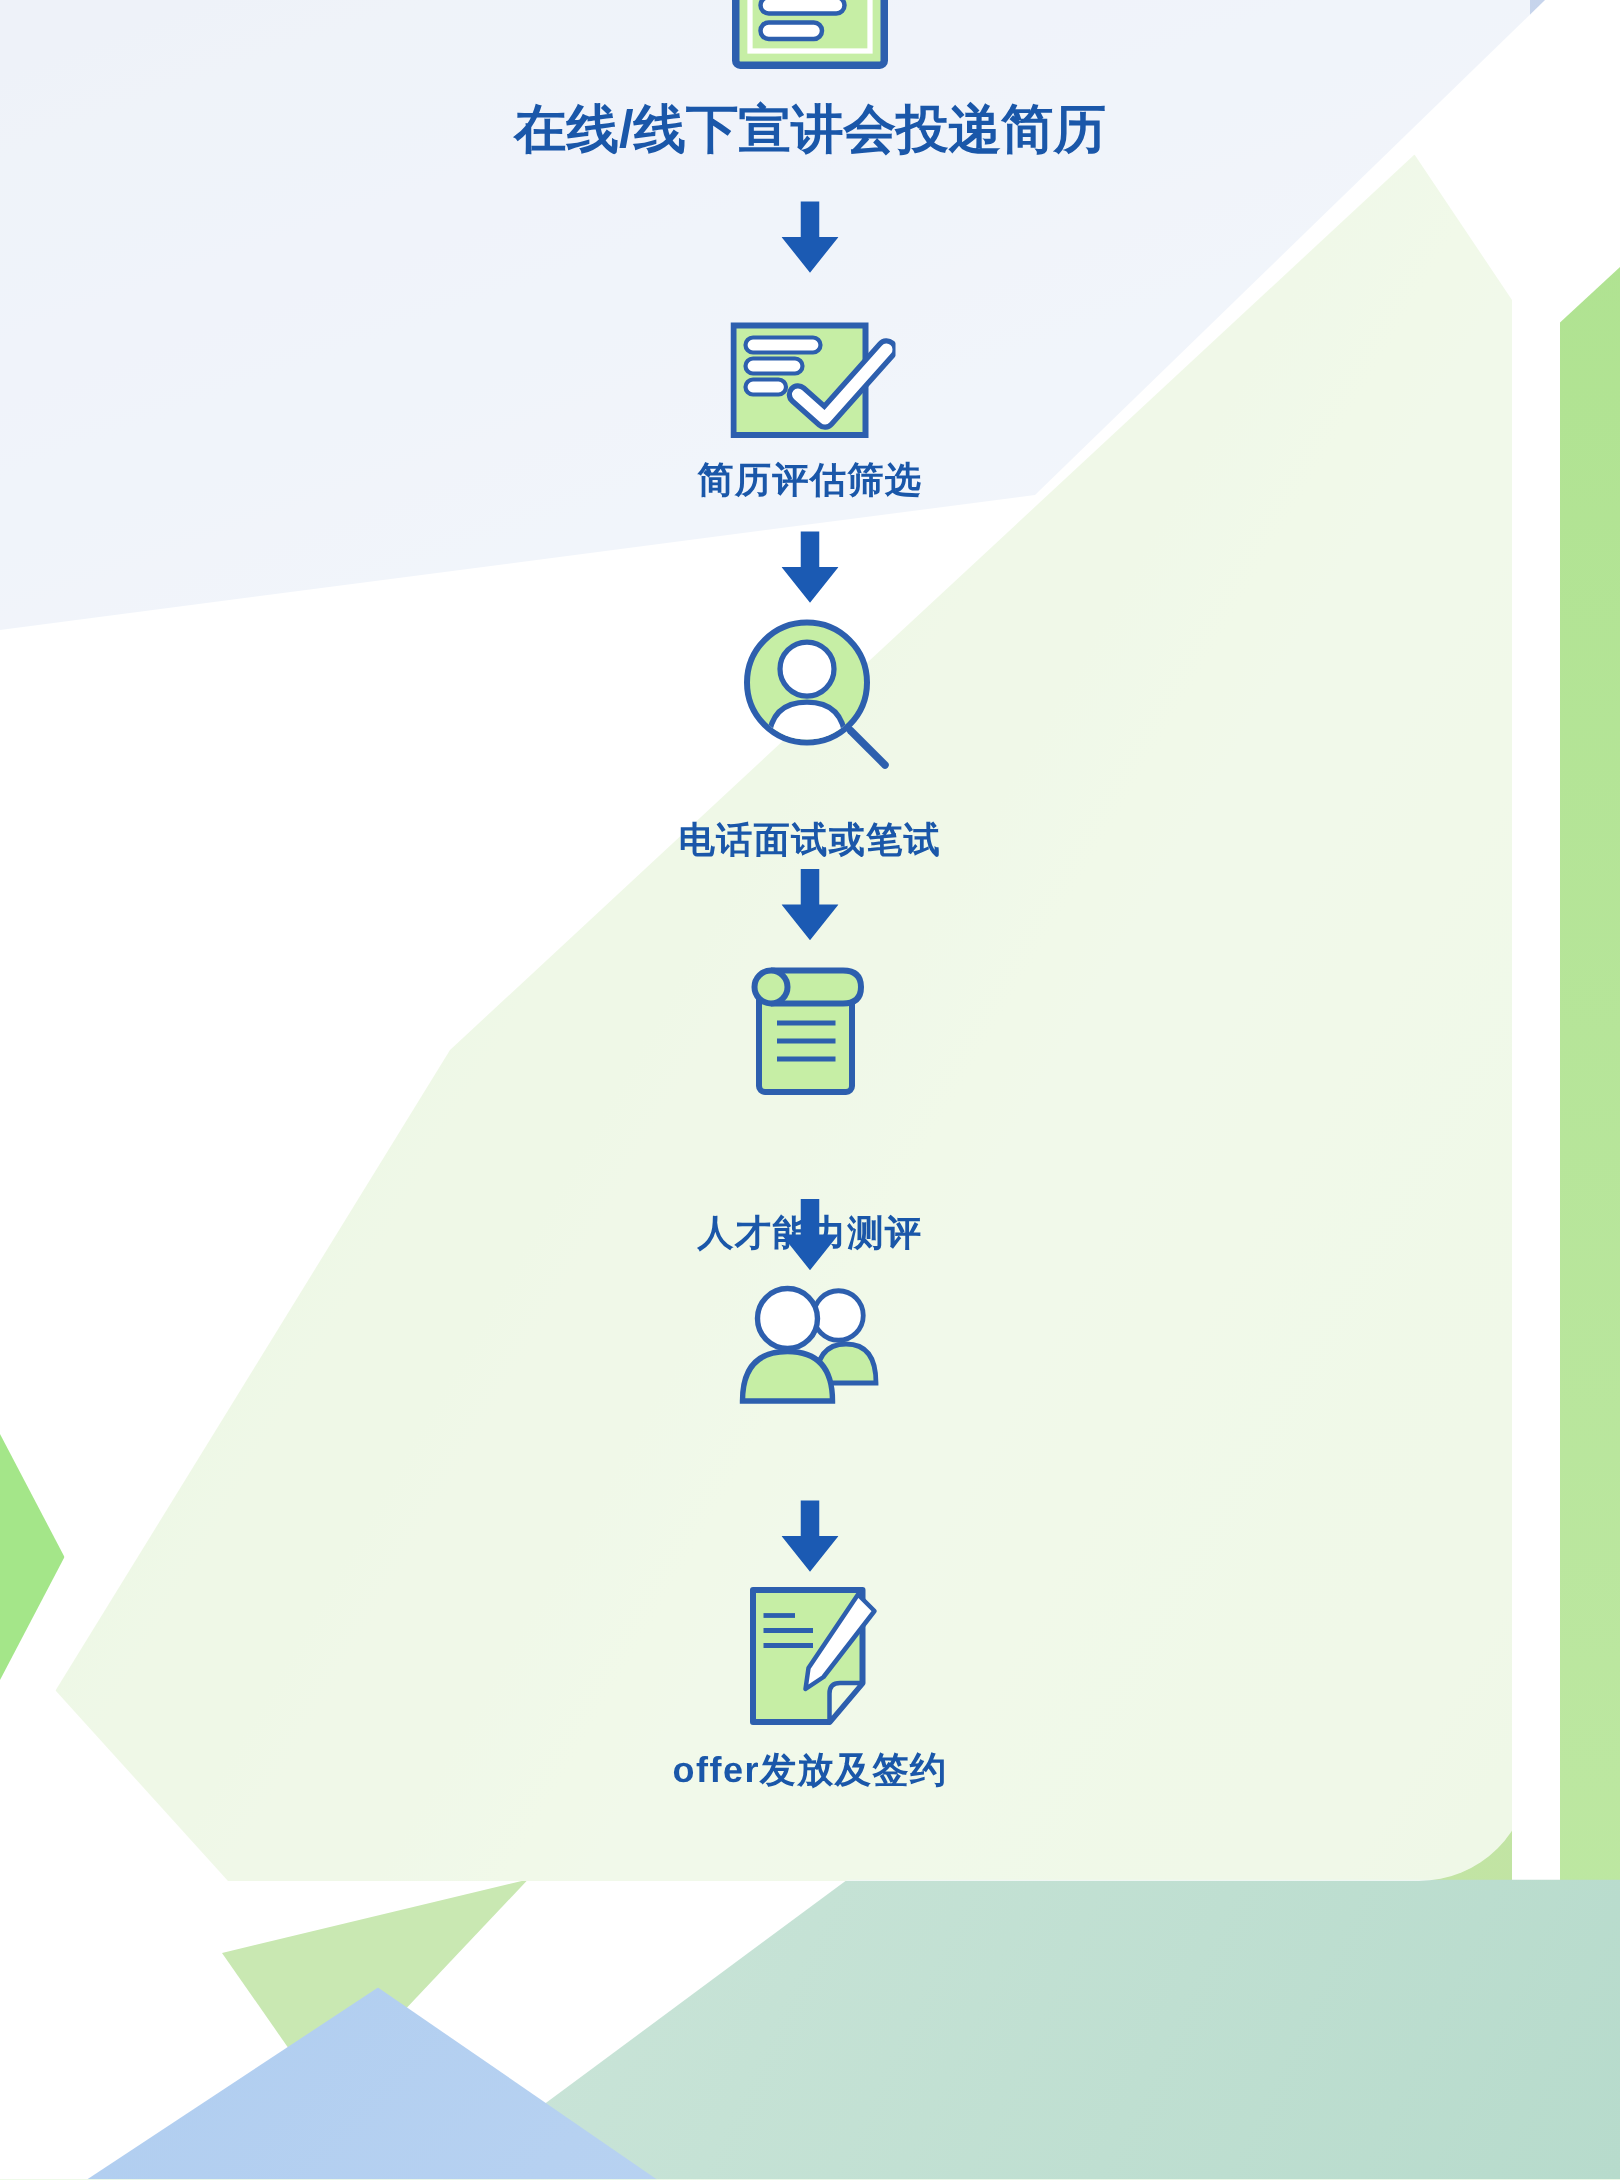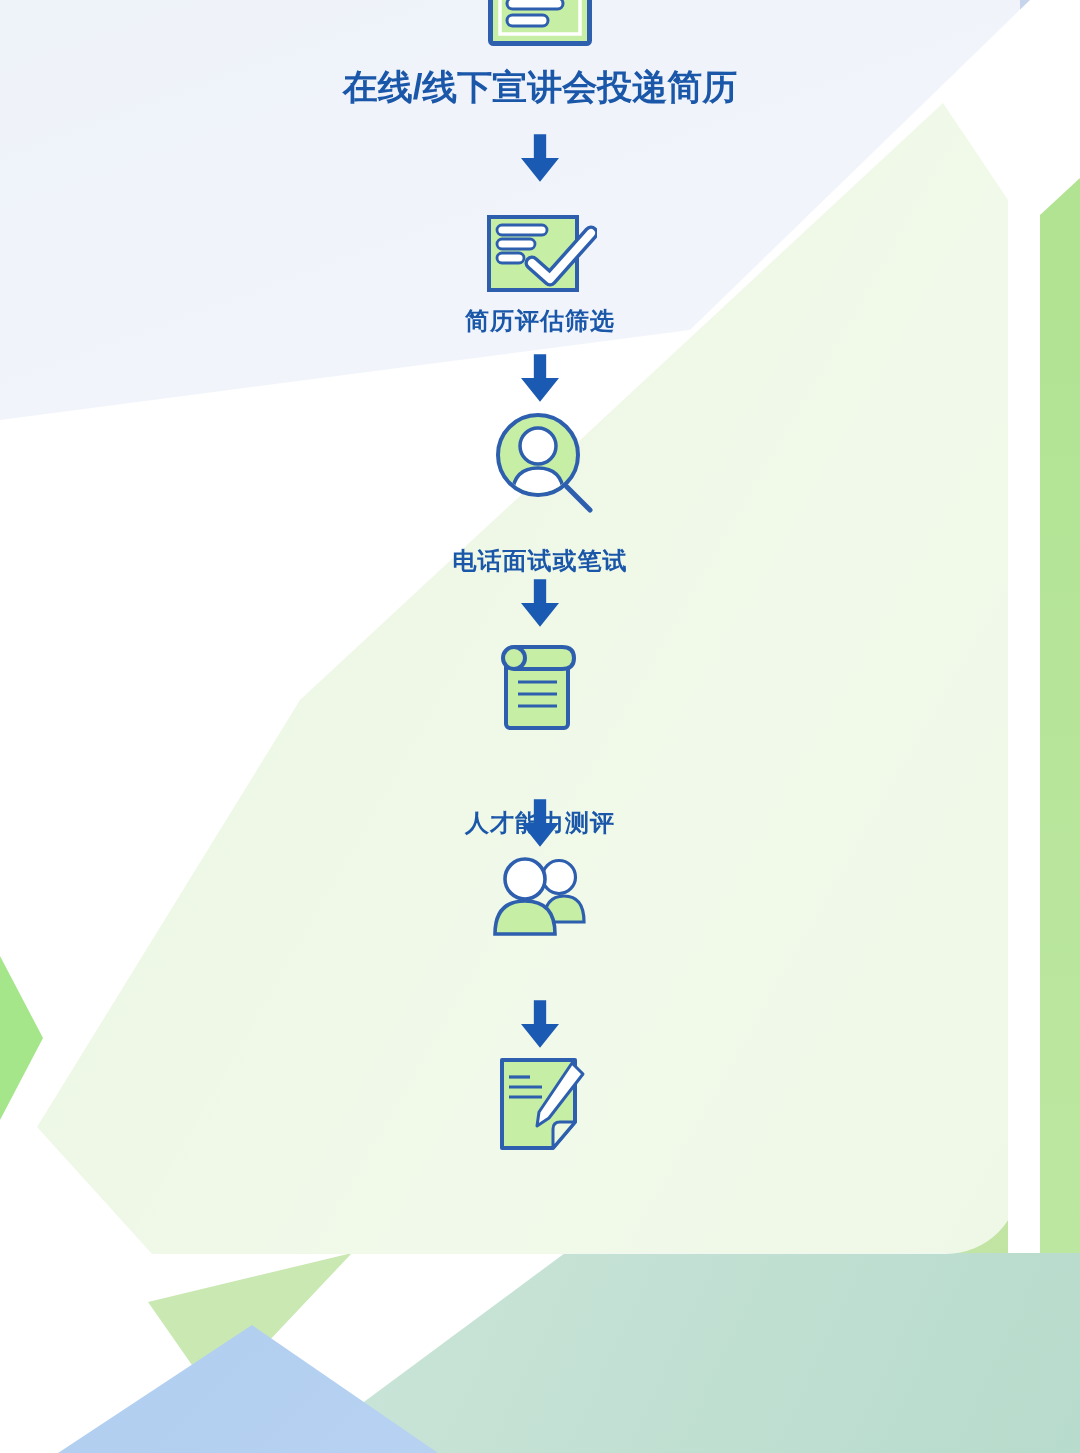--- a/index.html
+++ b/index.html
@@ -131,15 +131,16 @@
     </svg>
 
     <svg class="icon" style="left:496px; top:1056px;" width="90" height="96" viewBox="0 0 90 96">
       <path d="M6 4 H79 V66 L57 92 H6 Z" fill="#c6eea5" stroke="#2d5fae" stroke-width="4" stroke-linejoin="round"></path>
       <path d="M79 66 L57 92 L57 73 Q57 66 64 66 Z" fill="#eefadf" stroke="#2d5fae" stroke-width="3" stroke-linejoin="round"></path>
       <line x1="13" y1="21" x2="34" y2="21" stroke="#2d5fae" stroke-width="3.2"></line>
       <line x1="13" y1="31" x2="46" y2="31" stroke="#2d5fae" stroke-width="3.2"></line>
       <line x1="13" y1="41" x2="46" y2="41" stroke="#2d5fae" stroke-width="3.2"></line>
       <path d="M76 7 L87 18 L53 62 L41 70 L43 56 Z" fill="#ffffff" stroke="#2d5fae" stroke-width="3" stroke-linejoin="round"></path>
     </svg>
+    <div class="label" style="top:1158px;">offer发放及签约</div>
 
   </div>
 </div>
 
 </body></html>

